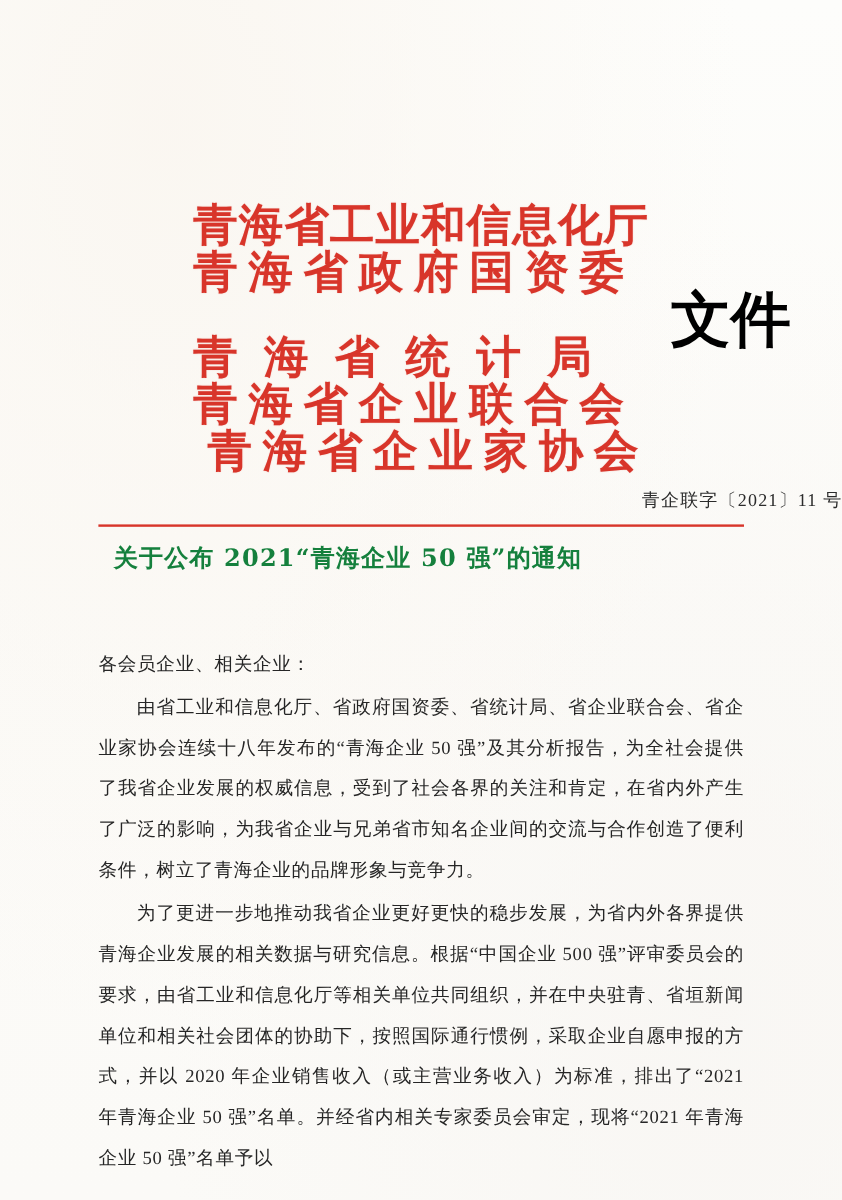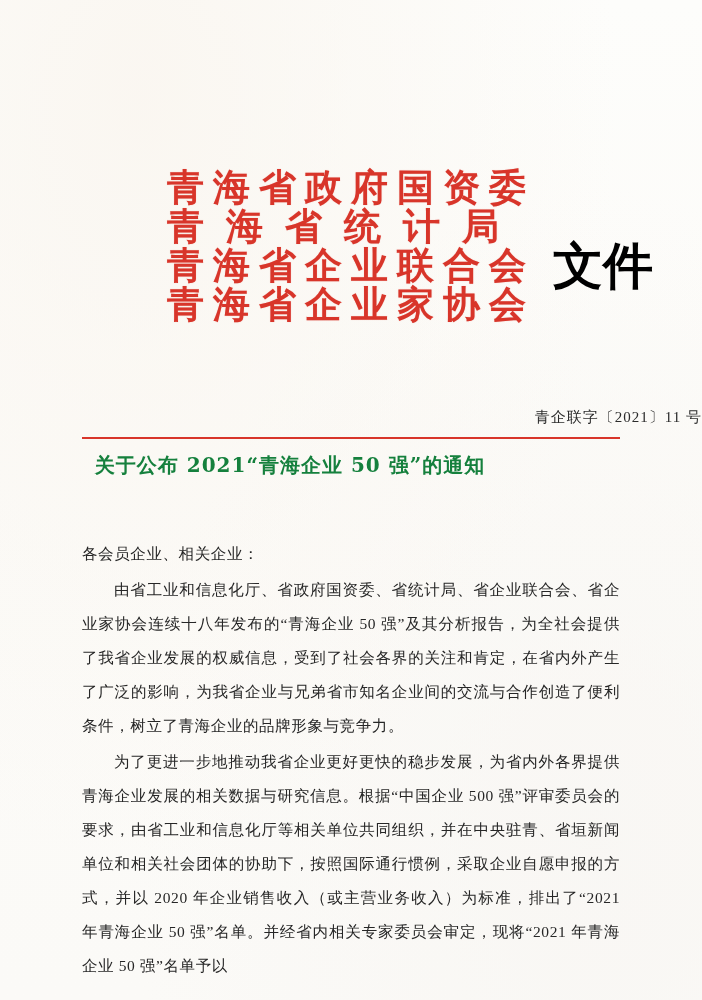--- a/index.html
+++ b/index.html
@@ -48,21 +48,21 @@
     font-family: "DejaVu Serif", "Liberation Serif", serif;
     font-weight: bold;
     font-size: 37px;
     line-height: 39px;
     letter-spacing: 1px;
     white-space: nowrap;
     text-shadow: 0 0 1px rgba(216,53,42,0.35);
   }
   .mast-line.sp1 { letter-spacing: 1px; }
   .mast-line.sp2 { letter-spacing: 9px; }
-  .mast-line.sp3 { letter-spacing: 22px; }
+  .mast-line.sp3 { letter-spacing: 22px; margin-top: 32px; }
   .mast-line.sp4 { letter-spacing: 9px; }
   .mast-line.sp5 { letter-spacing: 9px; text-align: right; }
 
   .mast-wenjian {
     position: absolute;
     right: -118px;
     top: 72px;
     color: #000000;
     font-family: "DejaVu Serif", "Liberation Serif", serif;
     font-weight: bold;
@@ -130,20 +130,21 @@
   }
 </style>
 </head>
 <body>
 
 <div class="page">
   <div class="paper-texture"></div>
 
   <div class="masthead">
     <div class="masthead-rows">
+      <div class="mast-line sp1">青海省工业和信息化厅</div>
       <div class="mast-line sp2">青海省政府国资委</div>
       <div class="mast-line sp3">青海省统计局</div>
       <div class="mast-line sp4">青海省企业联合会</div>
       <div class="mast-line sp5">青海省企业家协会</div>
       <div class="mast-wenjian">文件</div>
     </div>
   </div>
 
   <div class="doc-number">青企联字〔2021〕11 号</div>
 

